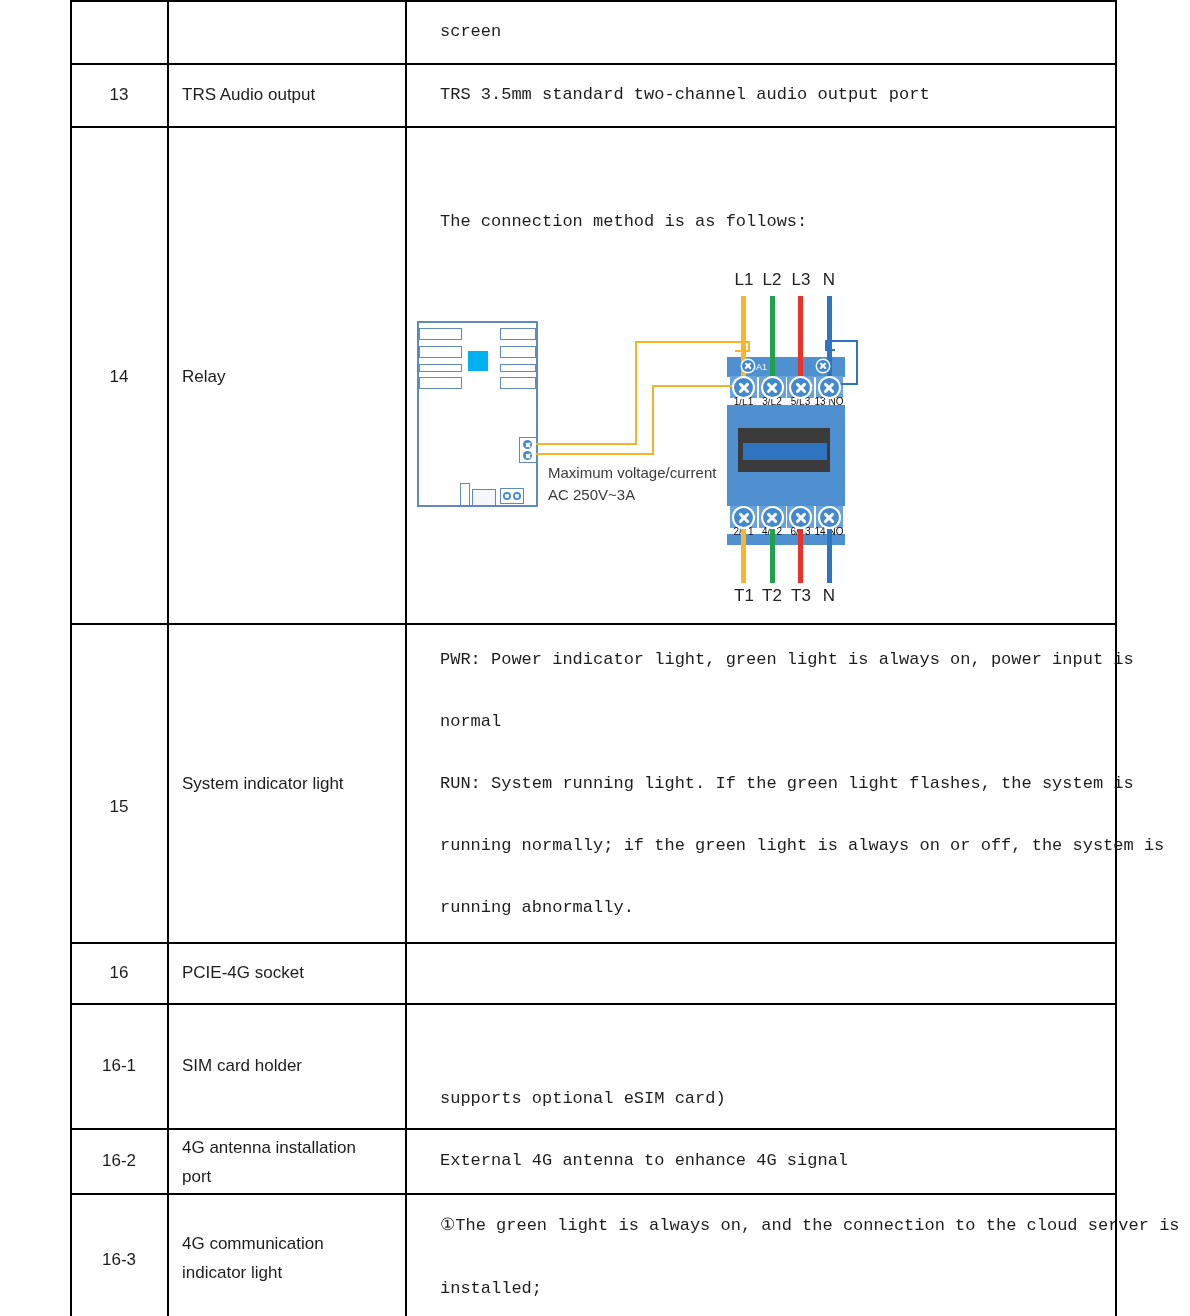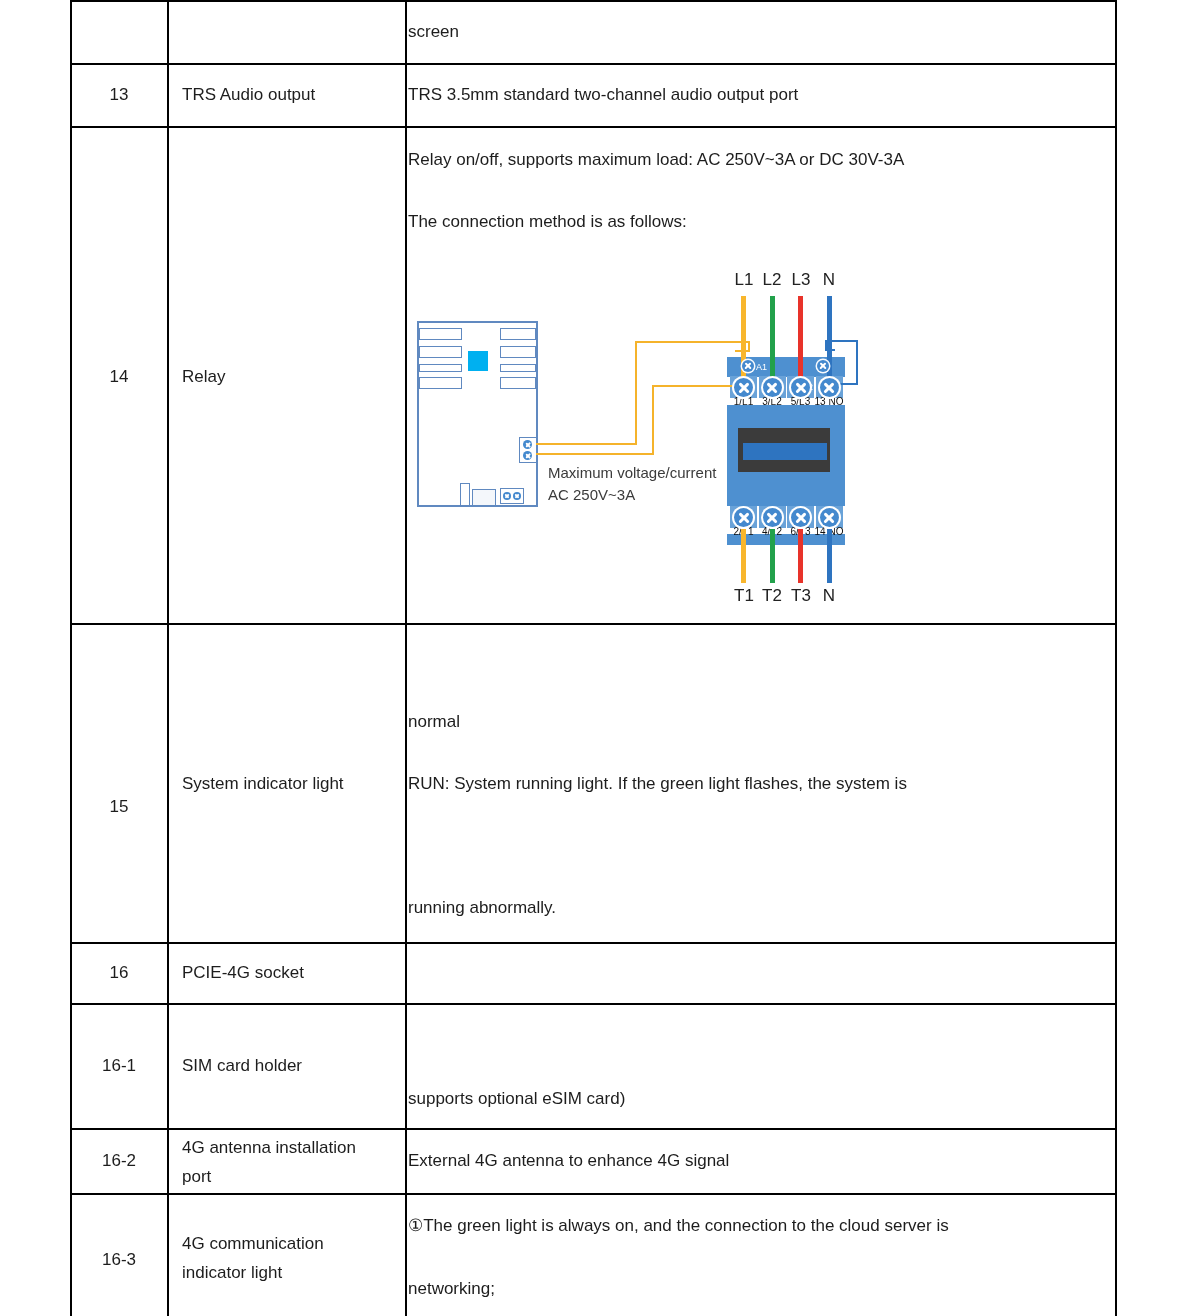--- a/index.html
+++ b/index.html
@@ -3,21 +3,21 @@
 <meta charset="utf-8">
 <style>
   html,body{margin:0;padding:0;background:#fff;}
   .page{position:relative;width:1190px;height:1316px;background:#fff;overflow:hidden;
         font-family:"Liberation Sans",sans-serif;}
   .vline{position:absolute;top:0;width:2px;height:1316px;background:#000;}
   .hline{position:absolute;left:70px;width:1047px;height:2px;background:#000;}
   .cell{position:absolute;height:22px;line-height:22px;font-size:17px;color:#1d1d1d;white-space:nowrap;}
   .num{left:72px;width:94px;text-align:center;}
   .name{left:182px;}
-  .desc{left:408px;}
+  .desc{left:440px;font-family:Liberation Mono, monospace;}
   
   .dlabel{position:absolute;width:40px;height:20px;line-height:20px;text-align:center;
           font-size:17px;color:#222;z-index:5;}
   .wire{position:absolute;width:5px;z-index:3;}
   .tw{position:absolute;z-index:2;}
   .cbar{position:absolute;background:#4E90D0;z-index:1;}
   .tblock{position:absolute;width:27px;height:22px;background:#69A2D8;z-index:1;}
   .tlbl{position:absolute;width:40px;height:12px;line-height:12px;font-size:10px;
         text-align:center;color:#111;z-index:2;}
   .coil{position:absolute;font-size:9px;color:#fff;height:12px;line-height:12px;z-index:2;}
@@ -57,21 +57,20 @@
   <div class="hline" style="top:1193px"></div>
 
   <div class="cell desc" style="top:21px">screen</div>
 
   <div class="cell num" style="top:84px">13</div>
   <div class="cell name" style="top:84px">TRS Audio output</div>
   <div class="cell desc" style="top:84px">TRS 3.5mm standard two-channel audio output port</div>
 
   <div class="cell num" style="top:366px">14</div>
   <div class="cell name" style="top:366px">Relay</div>
-  <div class="cell desc" style="top:149px">Relay on/off, supports maximum load: AC 250V~3A or DC 30V-3A</div>
   <div class="cell desc" style="top:211px">The connection method is as follows:</div>
 
   <div>
 
     <div class="dlabel" style="left:724px;top:270px">L1</div>
     <div class="dlabel" style="left:752px;top:270px">L2</div>
     <div class="dlabel" style="left:781px;top:270px">L3</div>
     <div class="dlabel" style="left:809px;top:270px">N</div>
 
     <div style="position:absolute;left:417px;top:321px;width:121px;height:186px;border:2px solid #6089C0;box-sizing:border-box;background:#fff;"></div>
@@ -164,35 +163,37 @@
     <div class="screw s19" style="left:819.5px;top:508px"></div>
 
     <div class="dlabel" style="left:724px;top:586px">T1</div>
     <div class="dlabel" style="left:752px;top:586px">T2</div>
     <div class="dlabel" style="left:781px;top:586px">T3</div>
     <div class="dlabel" style="left:809px;top:586px">N</div>
   </div>
 
   <div class="cell num" style="top:796px">15</div>
   <div class="cell name" style="top:773px">System indicator light</div>
+  <div class="cell desc" style="top:649px">PWR: Power indicator light, green light is always on, power input is</div>
   <div class="cell desc" style="top:711px">normal</div>
   <div class="cell desc" style="top:773px">RUN: System running light. If the green light flashes, the system is</div>
+  <div class="cell desc" style="top:835px">running normally; if the green light is always on or off, the system is</div>
   <div class="cell desc" style="top:897px">running abnormally.</div>
 
   <div class="cell num" style="top:962px">16</div>
   <div class="cell name" style="top:962px">PCIE-4G socket</div>
 
   <div class="cell num" style="top:1055px">16-1</div>
   <div class="cell name" style="top:1055px">SIM card holder</div>
   <div class="cell desc" style="top:1088px">supports optional eSIM card)</div>
 
   <div class="cell num" style="top:1150px">16-2</div>
   <div class="cell name" style="top:1137px">4G antenna installation</div>
   <div class="cell name" style="top:1166px">port</div>
   <div class="cell desc" style="top:1150px">External 4G antenna to enhance 4G signal</div>
 
   <div class="cell num" style="top:1249px">16-3</div>
   <div class="cell name" style="top:1233px">4G communication</div>
   <div class="cell name" style="top:1262px">indicator light</div>
   <div class="cell desc" style="top:1215px">①The green light is always on, and the connection to the cloud server is</div>
-  <div class="cell desc" style="top:1278px">networking;</div>
+  <div class="cell desc" style="top:1278px">installed;</div>
 
 </div>
 
 </body></html>

